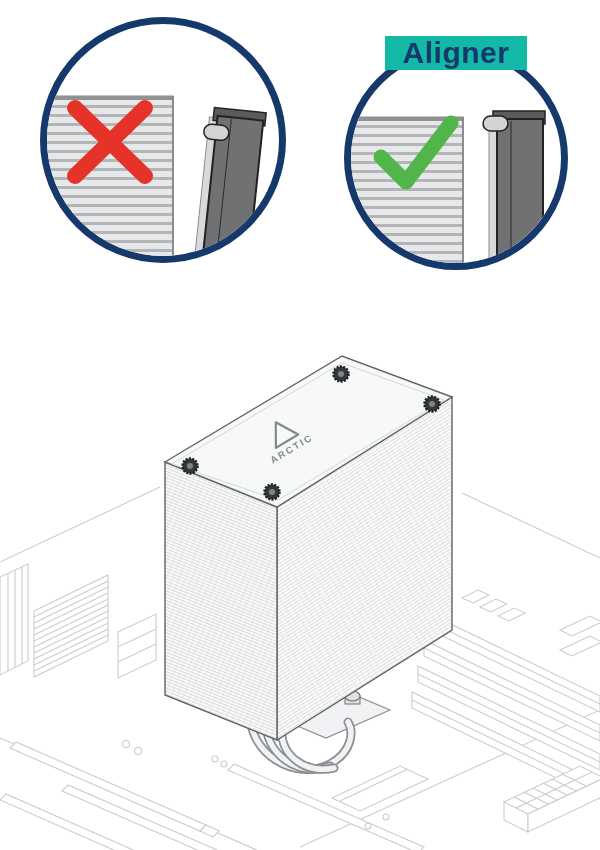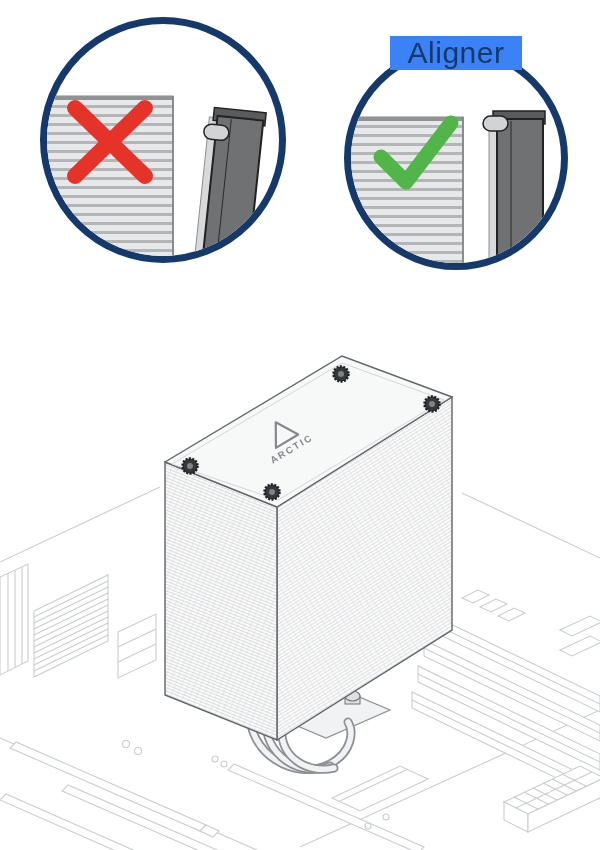--- a/index.html
+++ b/index.html
@@ -3,21 +3,21 @@
 <meta charset="utf-8">
 <style>
   * { margin:0; padding:0; box-sizing:border-box; }
   html,body { width:600px; height:850px; }
   body { background:#ffffff; font-family:"Liberation Sans", sans-serif; position:relative; overflow:hidden; }
   .page { position:absolute; inset:0; width:600px; height:850px; background:#ffffff; }
   .callout { position:absolute; border:7px solid #16396b; border-radius:50%; overflow:hidden; background:#ffffff; }
   .callout-wrong   { left:40px;  top:17px; width:246px; height:246px; }
   .callout-correct { left:344px; top:46px; width:224px; height:224px; }
   .aligner-label { position:absolute; left:344px; top:36px; width:224px; text-align:center; z-index:5; line-height:34px; }
-  .aligner-label span { display:inline-block; background:#3b82f6; padding:0 18px; font-size:30px; font-weight:normal; color:#16396b; letter-spacing:.5px; }
+  .aligner-label span { display:inline-block; background:#14b8a6; padding:0 18px; font-size:30px; font-weight:bold; color:#16396b; letter-spacing:.5px; }
   .illustration { position:absolute; left:0; top:330px; width:600px; height:520px; }
   svg { display:block; }
 </style>
 </head>
 <body>
 
 <div class="page">
 
   <div class="callout callout-wrong">
     <svg width="232" height="232" viewBox="0 0 232 232">

